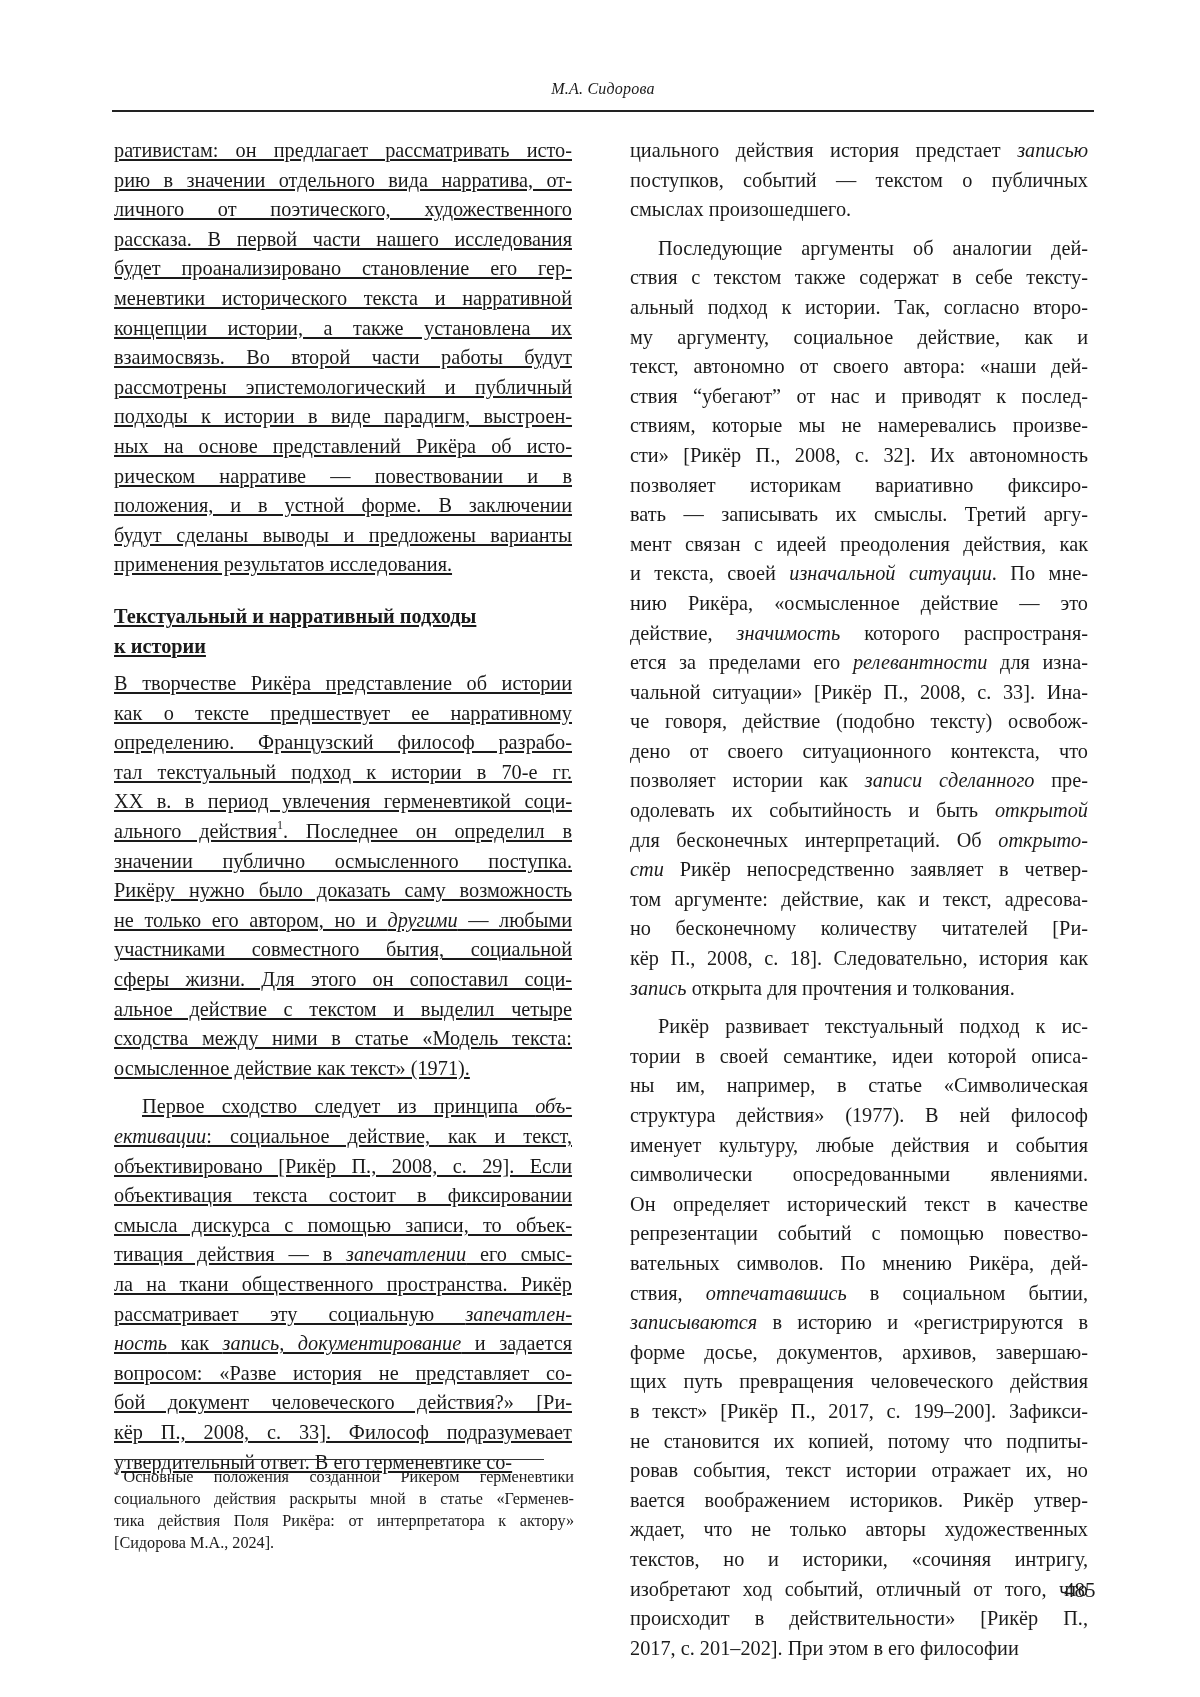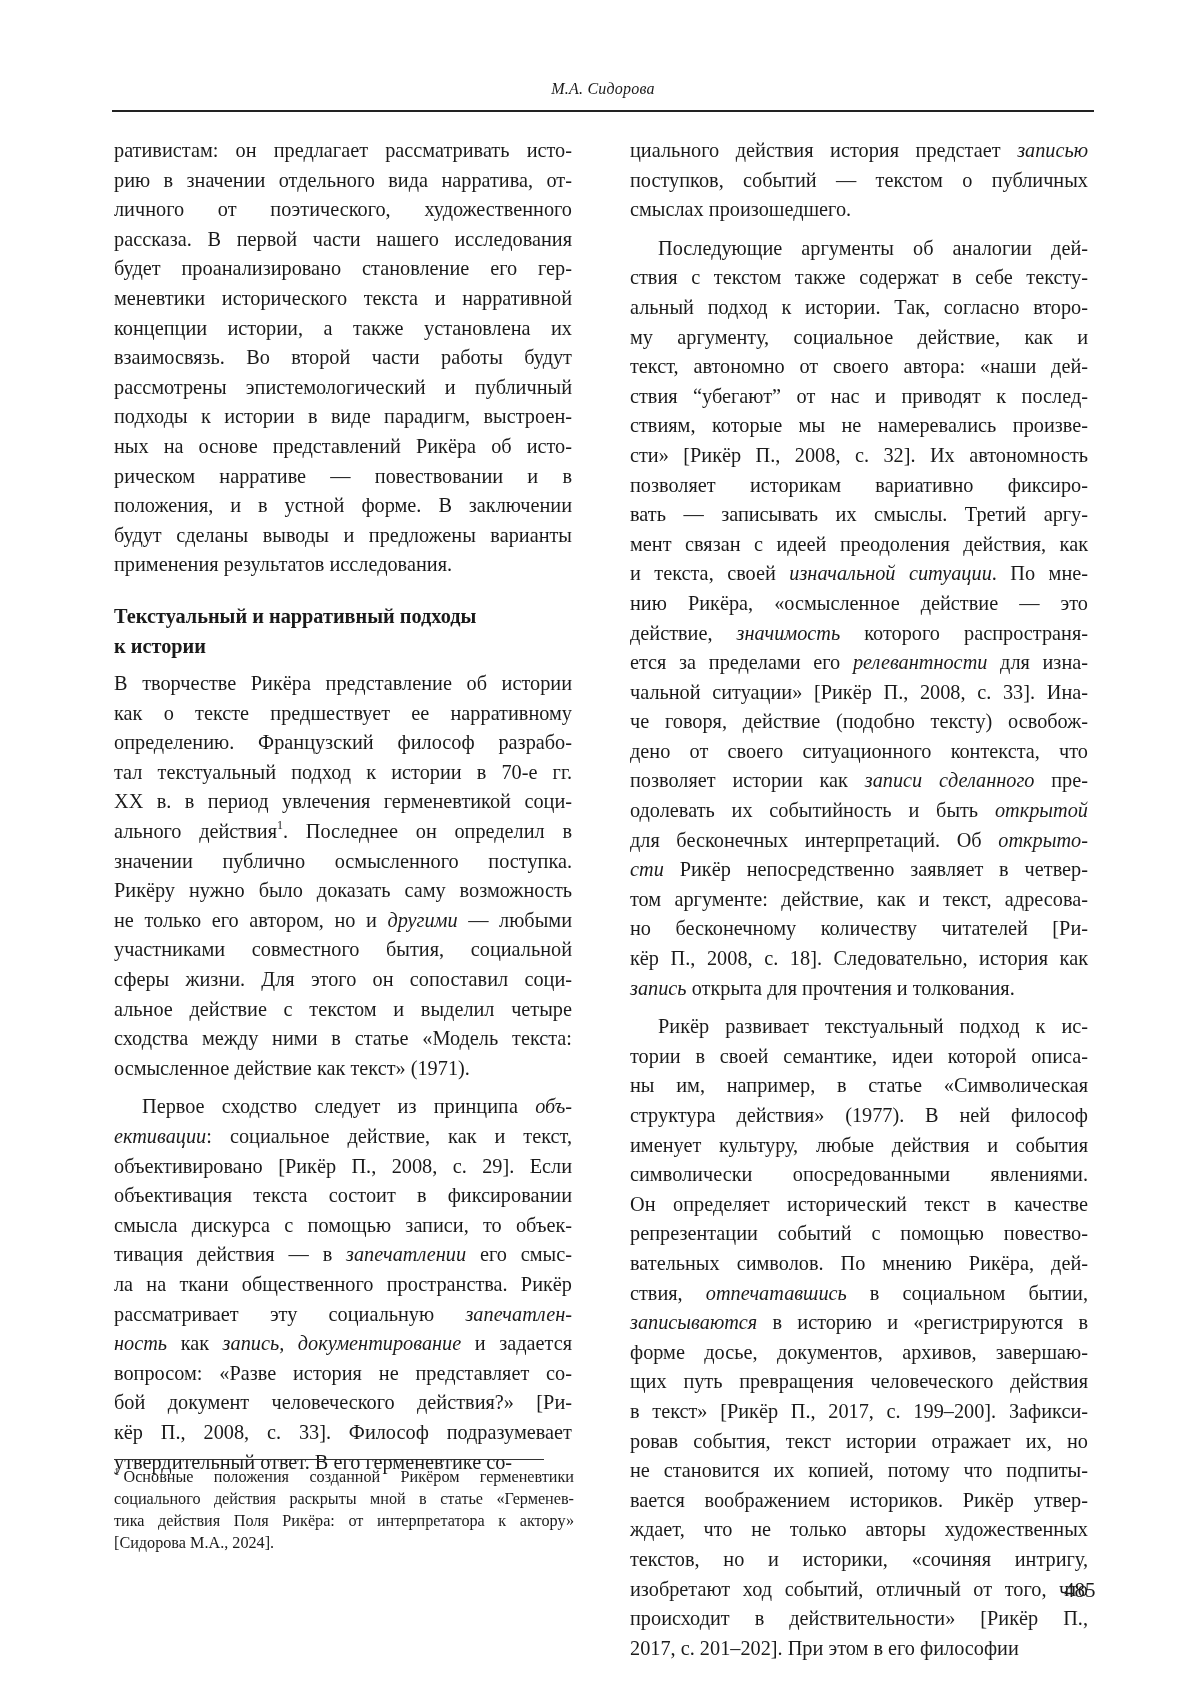--- a/index.html
+++ b/index.html
@@ -3,21 +3,21 @@
 <meta charset="utf-8">
 <style>
   html, body { margin: 0; padding: 0; background: #ffffff; }
   body { width: 1200px; height: 1697px; position: relative; overflow: hidden;
          font-family: "Liberation Serif", "DejaVu Serif", serif; color: #1a1a1a; }
   .page { position: absolute; left: 0; top: 0; width: 1200px; height: 1697px; }
   .running-head { position: absolute; left: 112px; top: 80px; width: 982px; text-align: center;
                   font-style: italic; font-size: 16px; letter-spacing: 0.2px; }
   .head-rule { position: absolute; left: 112px; top: 110px; width: 982px; height: 2px; background: #222; }
   .col { position: absolute; top: 136px; width: 458px; }
-  .col-left { left: 114px; }
+  .col-left { left: 114px; text-decoration: underline; }
   .col-right { left: 630px; }
   .line { font-size: 20.3px; line-height: 29.6px; height: 29.6px; white-space: nowrap;
           text-align: justify; text-align-last: justify; }
   .line.last { text-align-last: left; }
   .line.indent { padding-left: 28px; }
   .gap { height: 9px; }
   .heading .line { font-weight: bold; text-align-last: left; }
   .heading { margin-top: 22px; margin-bottom: 8px; }
   i { font-style: italic; }
   sup { font-size: 12px; line-height: 0; vertical-align: 9px; }
@@ -134,22 +134,22 @@
         <div class="line"><span>именует культуру, любые действия и события</span></div>
         <div class="line"><span>символически опосредованными явлениями.</span></div>
         <div class="line"><span>Он определяет исторический текст в качестве</span></div>
         <div class="line"><span>репрезентации событий с помощью повество-</span></div>
         <div class="line"><span>вательных символов. По мнению Рикёра, дей-</span></div>
         <div class="line"><span>ствия, </span><i>отпечатавшись</i><span> в социальном бытии,</span></div>
         <div class="line"><i>записываются</i><span> в историю и «регистрируются в</span></div>
         <div class="line"><span>форме досье, документов, архивов, завершаю-</span></div>
         <div class="line"><span>щих путь превращения человеческого действия</span></div>
         <div class="line"><span>в текст» [Рикёр П., 2017, с. 199–200]. Зафикси-</span></div>
+        <div class="line"><span>не становится их копией, потому что подпиты-</span></div>
         <div class="line"><span>ровав события, текст истории отражает их, но</span></div>
-        <div class="line"><span>не становится их копией, потому что подпиты-</span></div>
         <div class="line"><span>вается воображением историков. Рикёр утвер-</span></div>
         <div class="line"><span>ждает, что не только авторы художественных</span></div>
         <div class="line"><span>текстов, но и историки, «сочиняя интригу,</span></div>
         <div class="line"><span>изобретают ход событий, отличный от того, что</span></div>
         <div class="line"><span>происходит в действительности» [Рикёр П.,</span></div>
         <div class="line last"><span>2017, с. 201–202]. При этом в его философии</span></div>
       </div>
     </div>
 
   <div class="fn-rule"></div>

